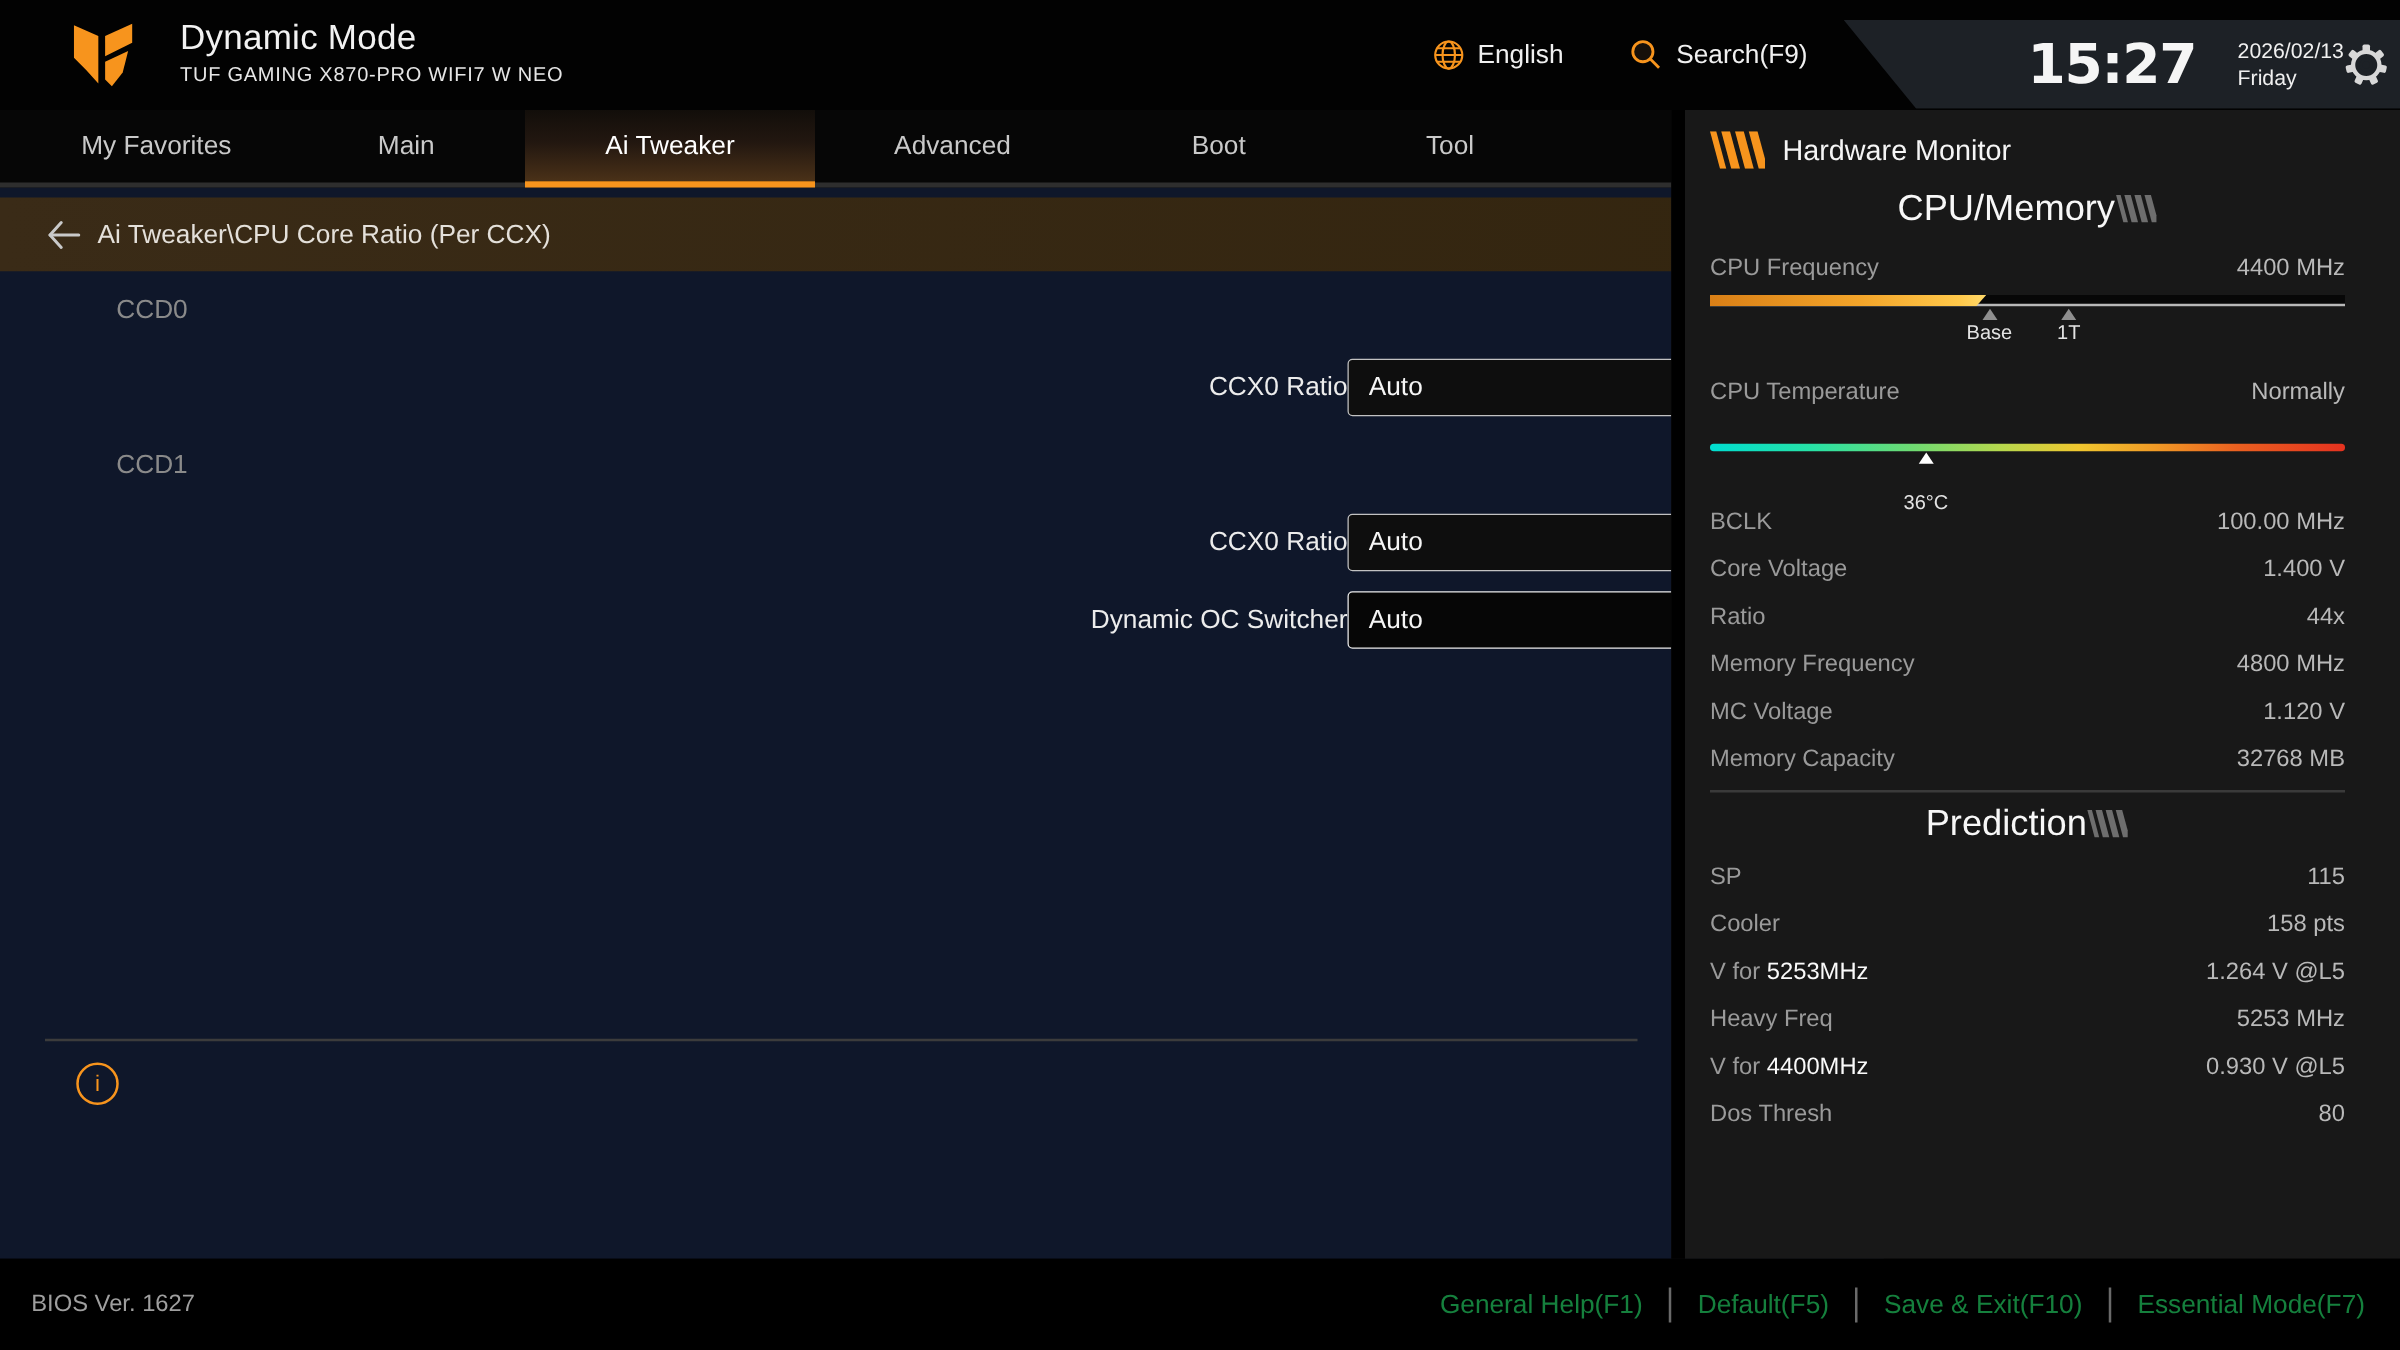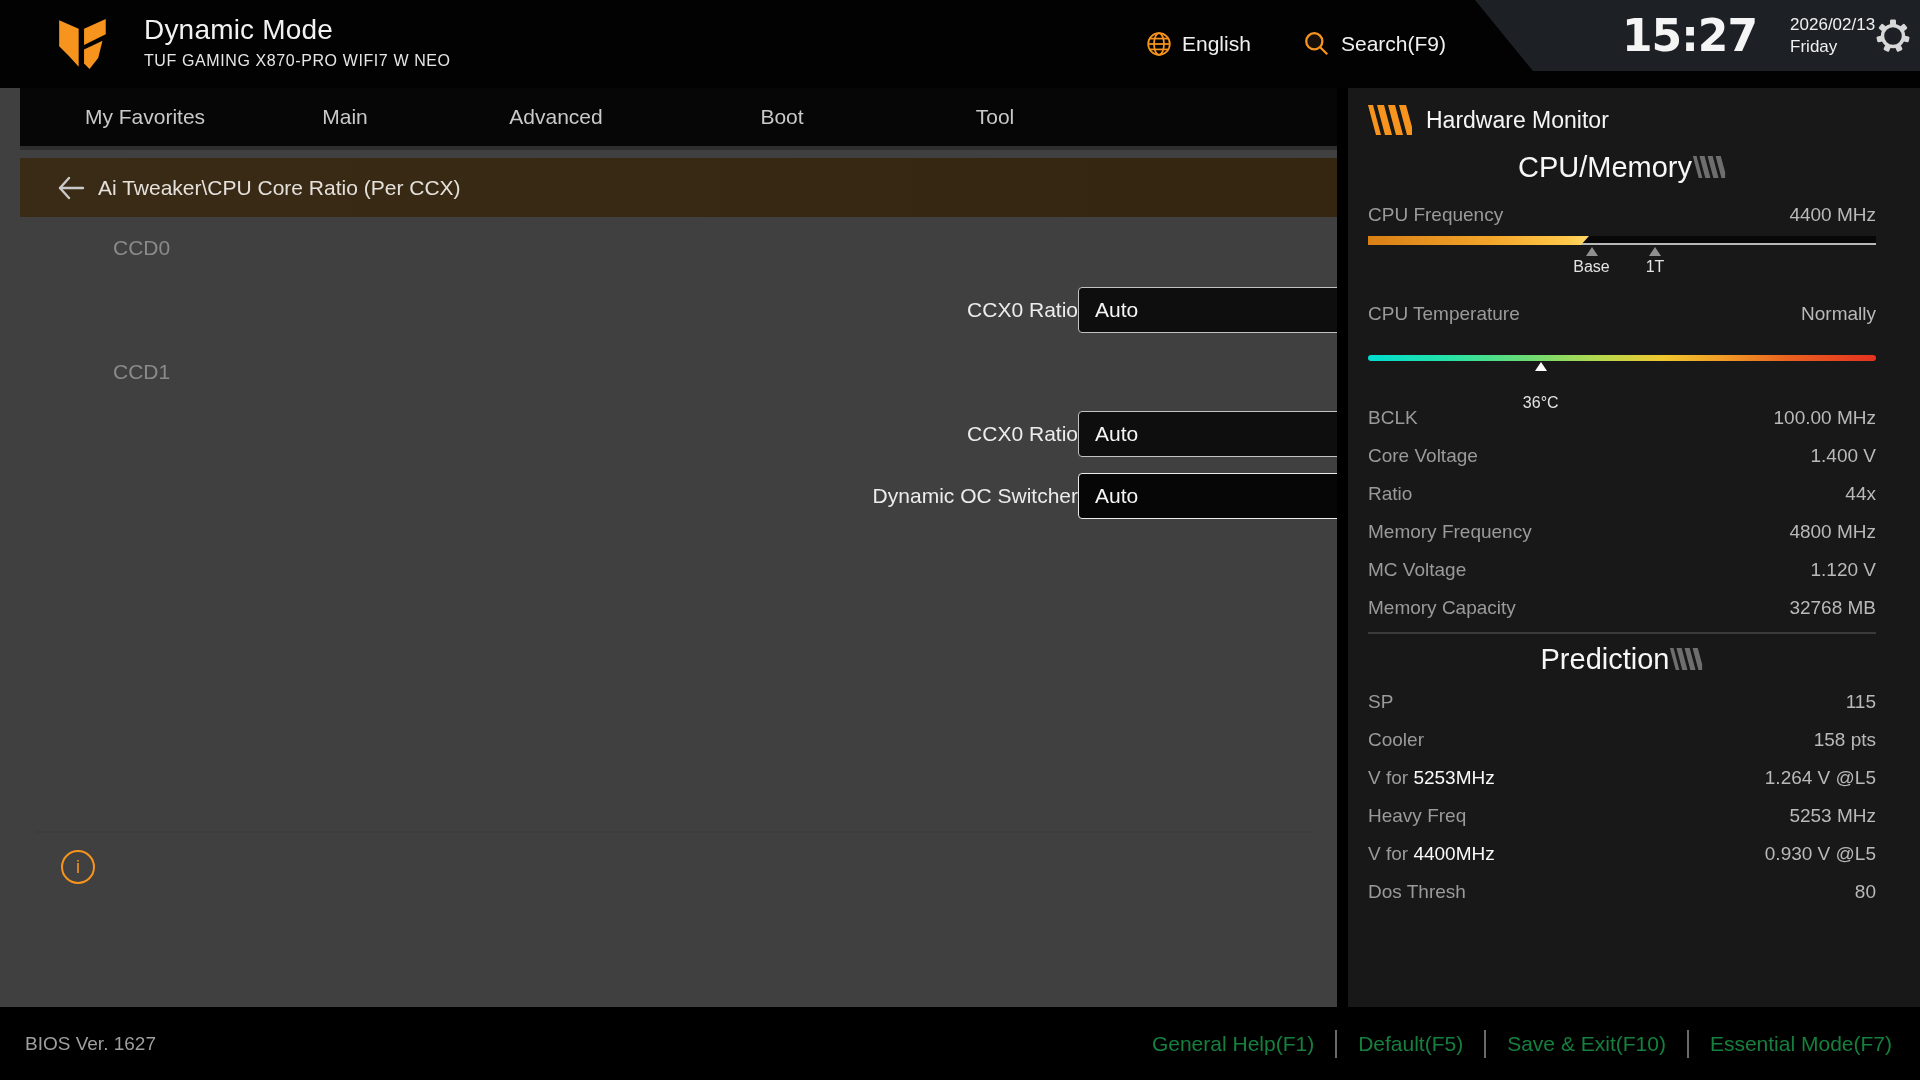--- a/index.html
+++ b/index.html
@@ -9,29 +9,29 @@
 
   
   .header { position:absolute; left:0; top:0; width:1920px; height:88px; background:#020202; }
   .logo { position:absolute; left:57px; top:15px; width:52px; height:58px; }
   .hdr-title { position:absolute; left:144px; top:14px; font-size:28px; color:#f2f2f2; letter-spacing:.2px; }
   .hdr-sub { position:absolute; left:144px; top:52px; font-size:16px; color:#e6e6e6; letter-spacing:.6px; }
   .hdr-btn { position:absolute; top:0; height:88px; display:flex; align-items:center; gap:10px; cursor:pointer; }
   .hdr-btn span { font-size:21px; color:#f0f0f0; }
   .btn-lang { left:1146px; }
   .btn-search { left:1303px; }
-  .clock-panel { position:absolute; right:0; top:0; width:445px; height:71px; background:#1d2126;
+  .clock-panel { position:absolute; right:0; top:16px; width:445px; height:71px; background:#1d2126;
     clip-path:polygon(0 0,100% 0,100% 100%,58px 100%); display:flex; align-items:center; padding-left:147px; }
   .clock-time { font-size:44px; font-weight:bold; letter-spacing:-1px; color:#f5f5f5; font-family:"DejaVu Sans","Liberation Sans",sans-serif; }
   .clock-div { width:3px; height:42px; background:#565b61; margin:0 17px 0 16px; }
   .clock-date div { font-size:17px; line-height:22px; color:#f0f0f0; }
   .gear-btn { margin-left:auto; margin-right:30px; cursor:pointer; }
 
   
-  .body-left { position:absolute; left:0; top:88px; width:1507px; height:919px; background:#404040; overflow:hidden;padding-left:20px; }
+  .body-left { position:absolute; left:0; top:88px; width:1507px; height:919px; background:#0f172a; overflow:hidden; }
   .hw-panel { position:absolute; left:1337px; top:88px; width:583px; height:919px; background:#181818;
     border-left:11px solid #000; padding:0 44px 0 20px; }
 
   
   .nav { position:relative; width:1500px; height:62px; background:#060606; display:flex; padding-left:20px;
     border-bottom:4px solid #2e2e2e; }
   .tab { display:flex; align-items:center; justify-content:center; font-size:21px; color:#c9c9c9; cursor:pointer; flex:none; }
   .tab:nth-child(1){width:210px}.tab:nth-child(2){width:190px}.tab:nth-child(3){width:232px}
   .tab:nth-child(4){width:220px}.tab:nth-child(5){width:206px}.tab:nth-child(6){width:164px}.tab:nth-child(7){width:180px}
   .tab.active { color:#fff; background:linear-gradient(180deg,#120e0a 0%,#221710 45%,#4a3118 100%);
@@ -162,20 +162,21 @@
         </svg>
       </div>
     </div>
   </div>
 
   <div class="body-left">
 
     <div class="nav">
       <div class="tab">My Favorites</div>
       <div class="tab">Main</div>
+      <div class="tab active">Ai Tweaker</div>
       <div class="tab">Advanced</div>
       <div class="tab">Boot</div>
       <div class="tab">Tool</div>
     </div>
 
     <div class="breadcrumb">
       <div class="back-btn">
         <svg width="30" height="28" viewBox="0 0 30 28" fill="none" stroke="#c9c9c9" stroke-width="2.4" stroke-linecap="round" stroke-linejoin="round">
           <line x1="27" y1="14" x2="4" y2="14"></line>
           <polyline points="13,4 4,14 13,24"></polyline>

